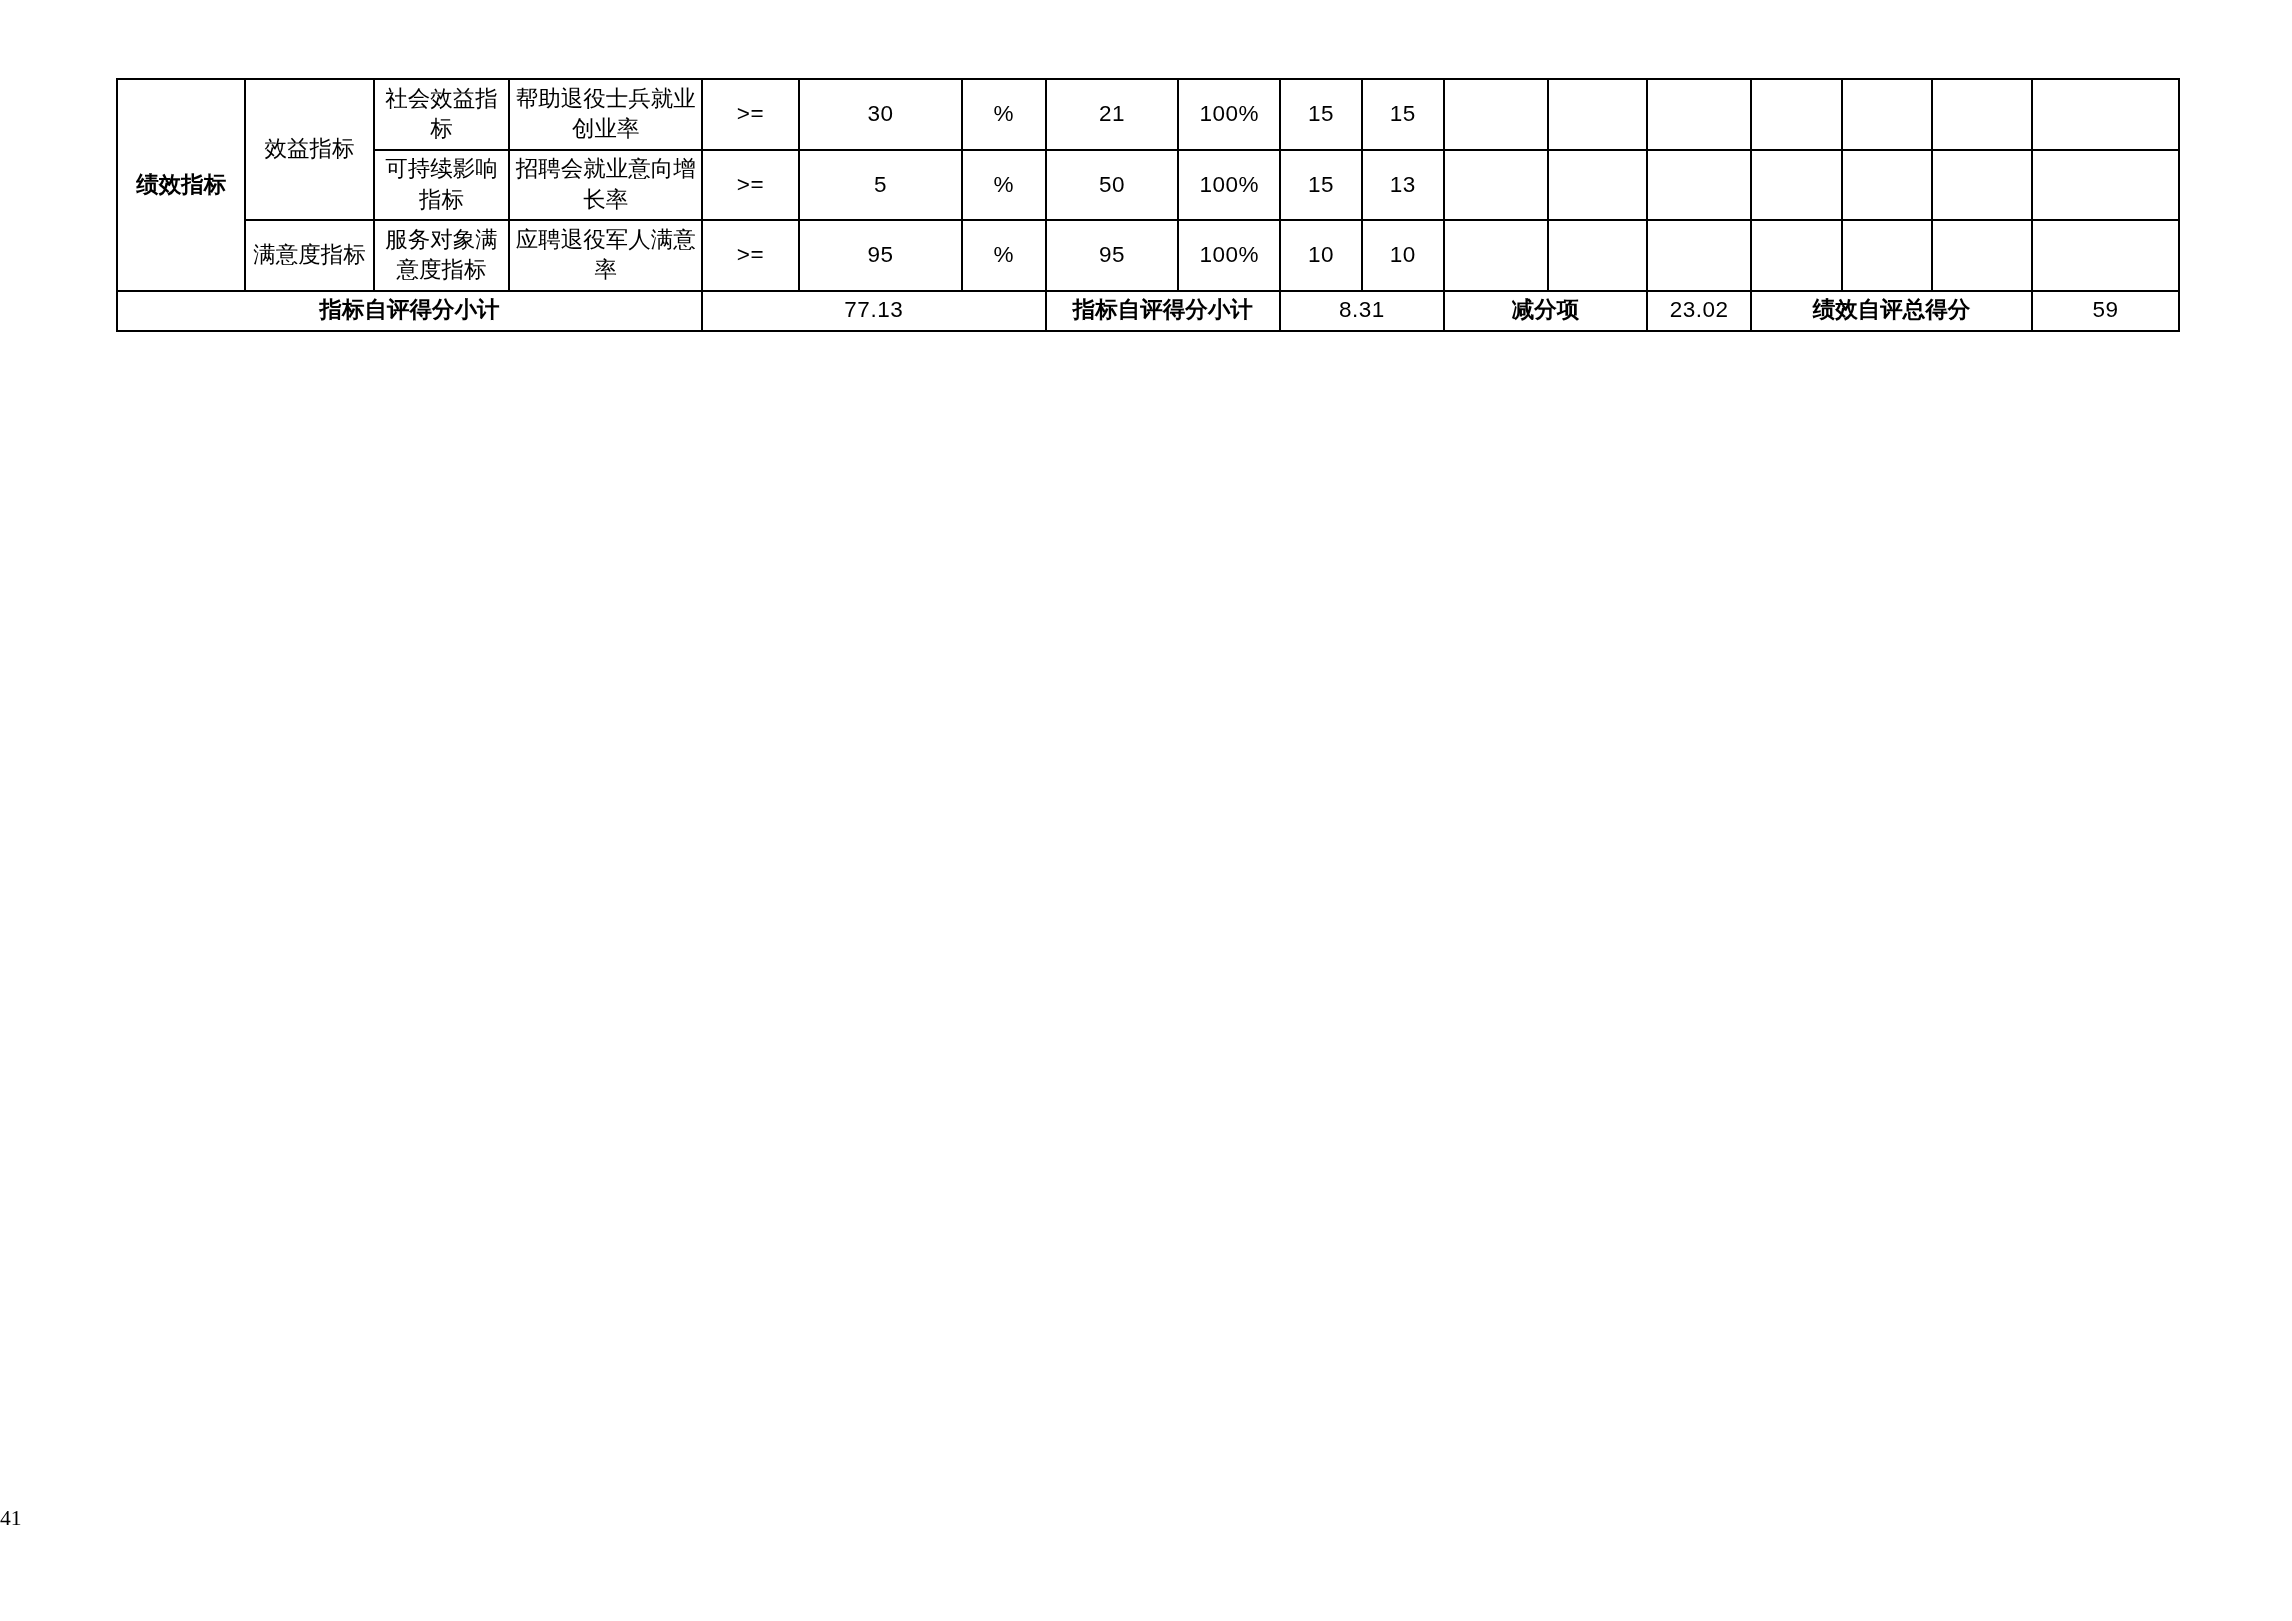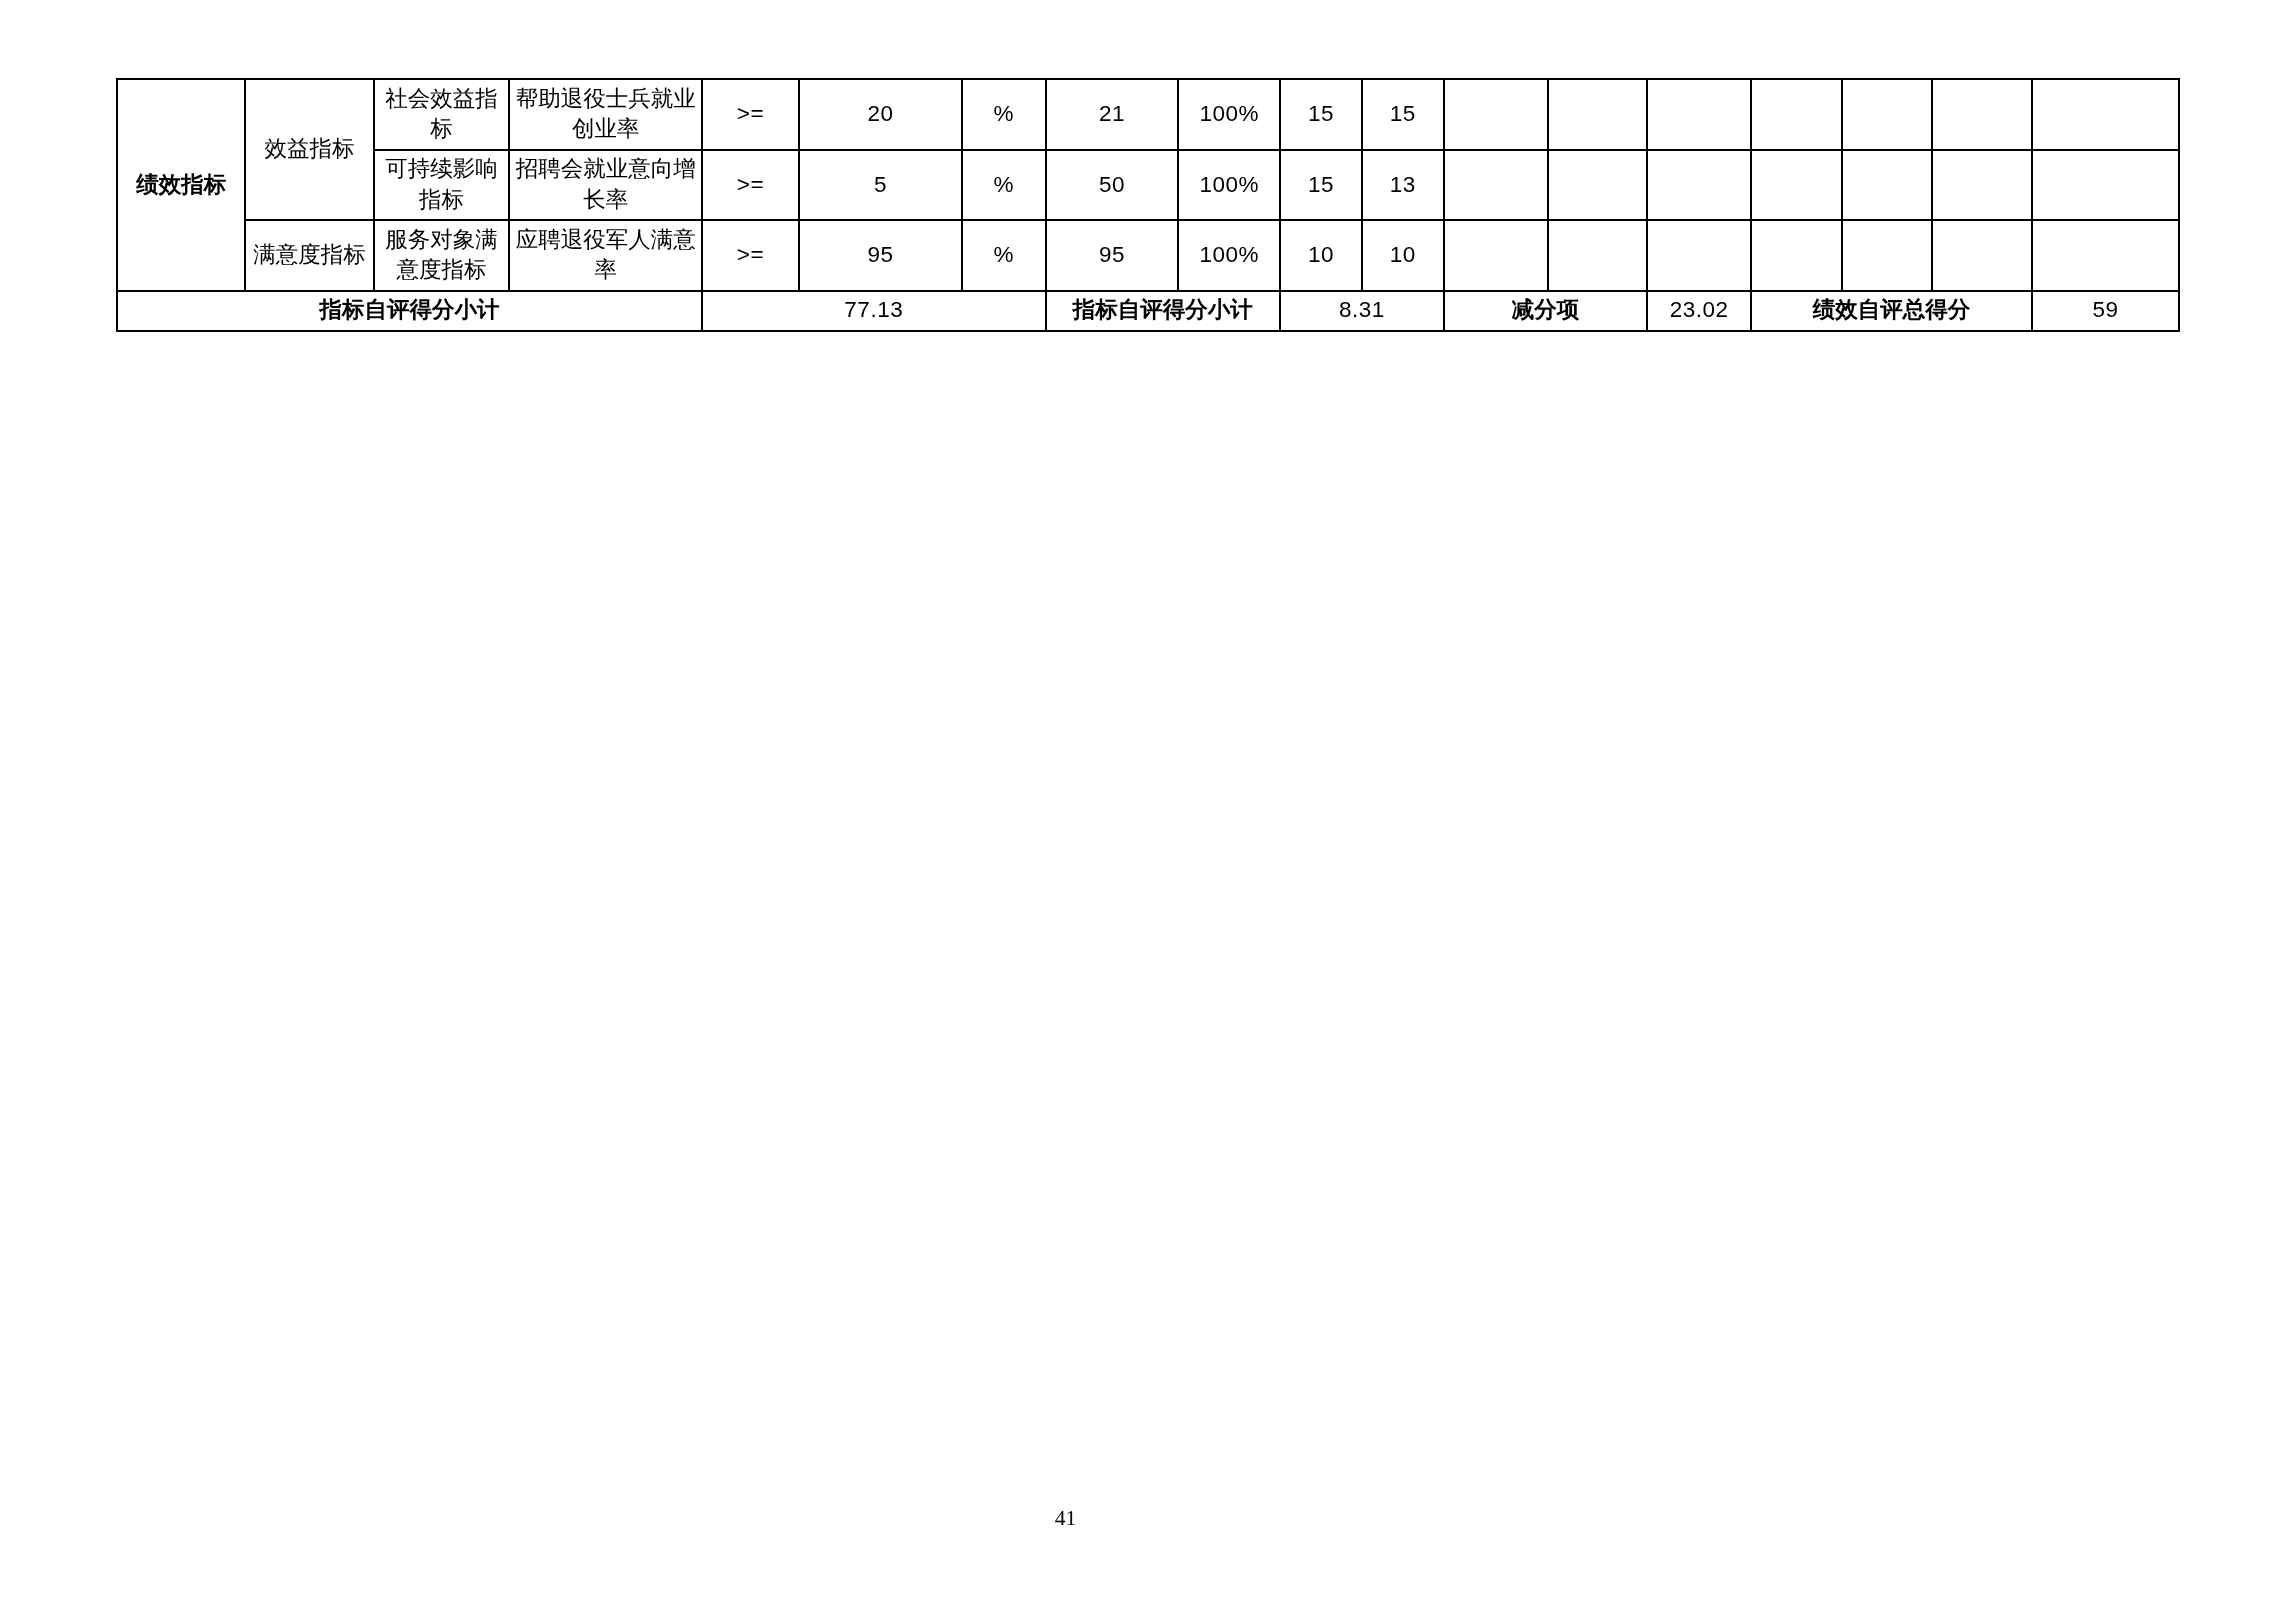--- a/index.html
+++ b/index.html
@@ -61,21 +61,20 @@
     font-family: "DejaVu Sans", sans-serif;
     font-weight: bold;
     font-size: 24.5px;
     margin-top: 44px;
   }
   .page-number {
     position: absolute;
     left: 0;
     top: 1506px;
     width: 2131px;
-    text-align: center;
     font-family: "Liberation Serif", serif;
     font-size: 21.6px;
   }
 </style>
 </head>
 <body>
 
 <div class="page">
 
   <div class="table-wrap">
@@ -100,21 +99,21 @@
         <col style="width:90px">
         <col style="width:133px">
       </colgroup>
       <tbody>
         <tr>
           <td class="vert-head" rowspan="3">绩效指标</td>
           <td class="cjk" rowspan="2">效益指标</td>
           <td class="cjk">社会效益指标</td>
           <td class="cjk">帮助退役士兵就业创业率</td>
           <td class="num">&gt;=</td>
-          <td class="num">20</td>
+          <td class="num">30</td>
           <td class="num">%</td>
           <td class="num">21</td>
           <td class="num">100%</td>
           <td class="num">15</td>
           <td class="num">15</td>
           <td class="num"></td>
           <td class="num"></td>
           <td class="num"></td>
           <td class="num"></td>
           <td class="num"></td>

